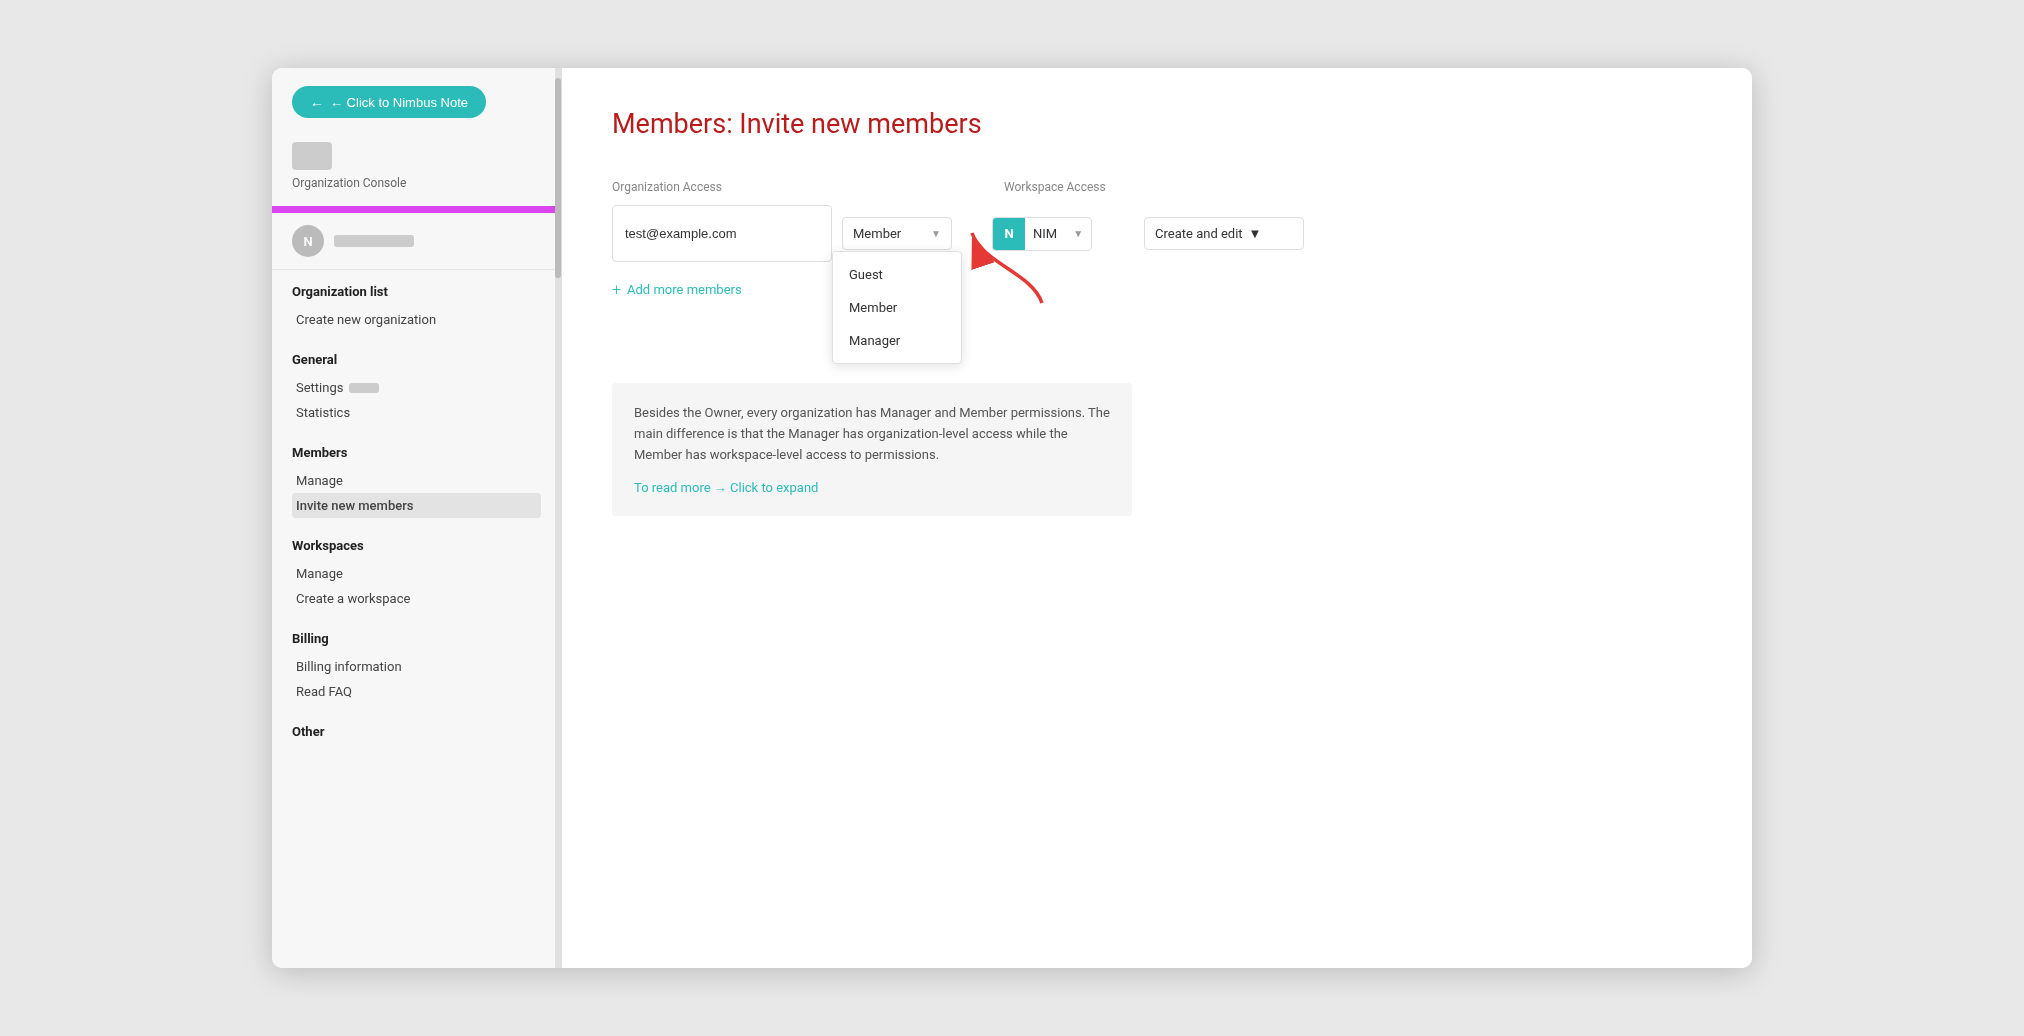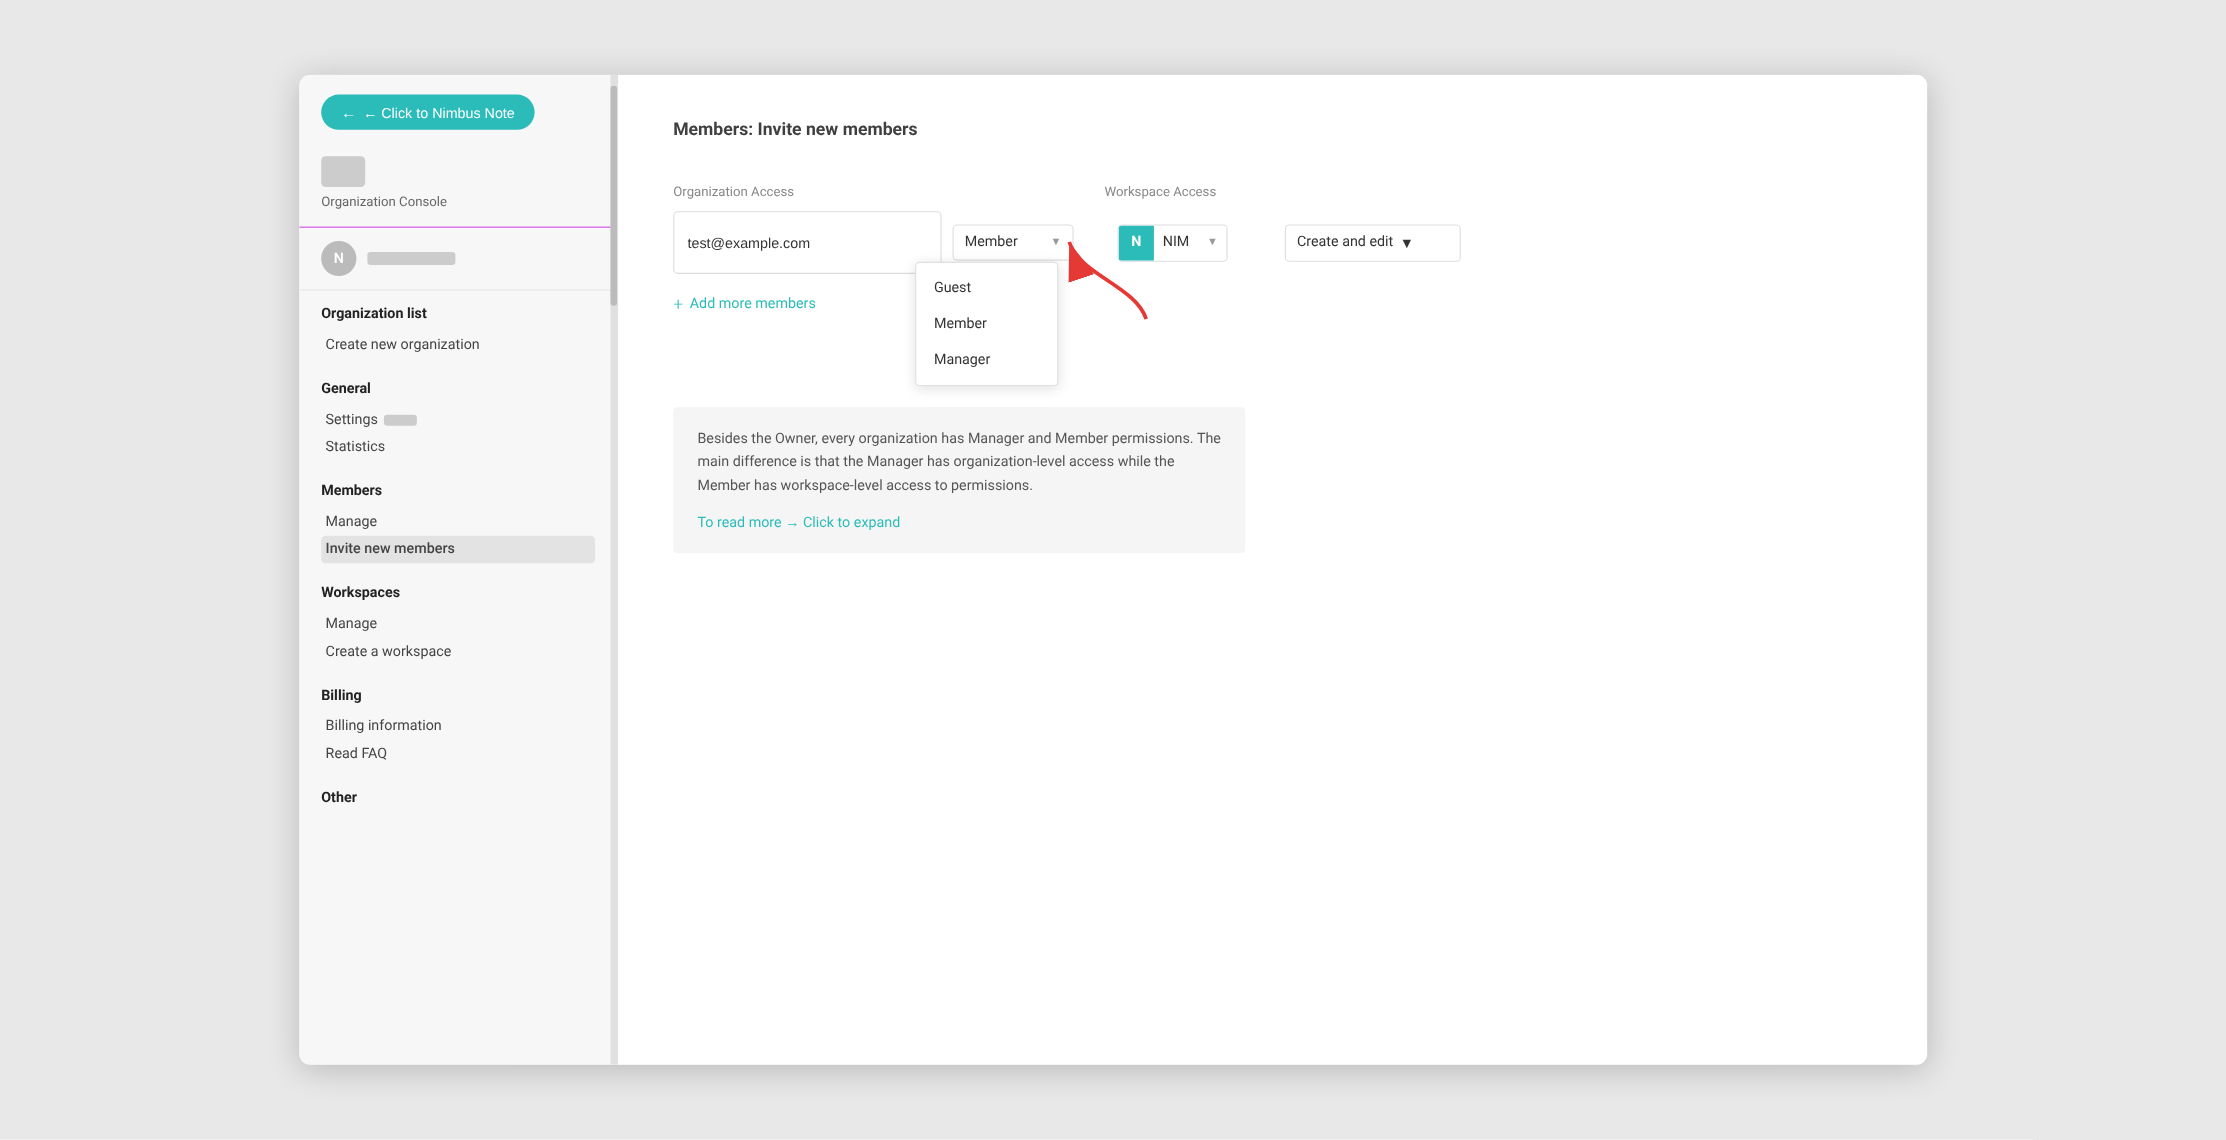--- a/index.html
+++ b/index.html
@@ -43,21 +43,21 @@
       cursor: pointer;
       margin: 18px 20px 16px 20px;
       display: flex;
       align-items: center;
       gap: 6px;
       width: fit-content;
     }
     .back-btn .arrow { font-size: 14px; }
     .org-section {
       padding: 8px 20px 16px 20px;
-      border-bottom: 1px solid #d946ef;
+      border-bottom: 7px solid #d946ef;
     }
     .org-avatar {
       width: 40px;
       height: 28px;
       background: #ccc;
       border-radius: 4px;
       margin-bottom: 6px;
     }
     .org-label {
       font-size: 12px;
@@ -141,23 +141,23 @@
     }
     
     .main {
       flex: 1;
       background: white;
       padding: 40px 50px;
       overflow-y: auto;
       position: relative;
     }
     .page-title {
-      font-size: 16px;
-      font-weight: 700;
-      color: #404040;
+      font-size: 27px;
+      font-weight: 400;
+      color: #b91c1c;
       margin-bottom: 36px;
     }
     .form-section {
       position: relative;
     }
     .form-labels-row {
       display: flex;
       gap: 16px;
       margin-bottom: 10px;
       align-items: flex-end;
@@ -169,21 +169,21 @@
     .form-label.org-access { margin-left: 0; width: 370px; }
     .form-label.ws-access { width: 340px; }
     .form-row {
       display: flex;
       align-items: center;
       gap: 10px;
       margin-bottom: 14px;
       position: relative;
     }
     .email-input {
-      width: 244px;
+      width: 220px;
       padding: 20px 12px;
       border: 1px solid #ddd;
       border-radius: 4px;
       font-size: 13px;
       color: #333;
       background: white;
     }
     .select-dropdown {
       display: flex;
       align-items: center;

